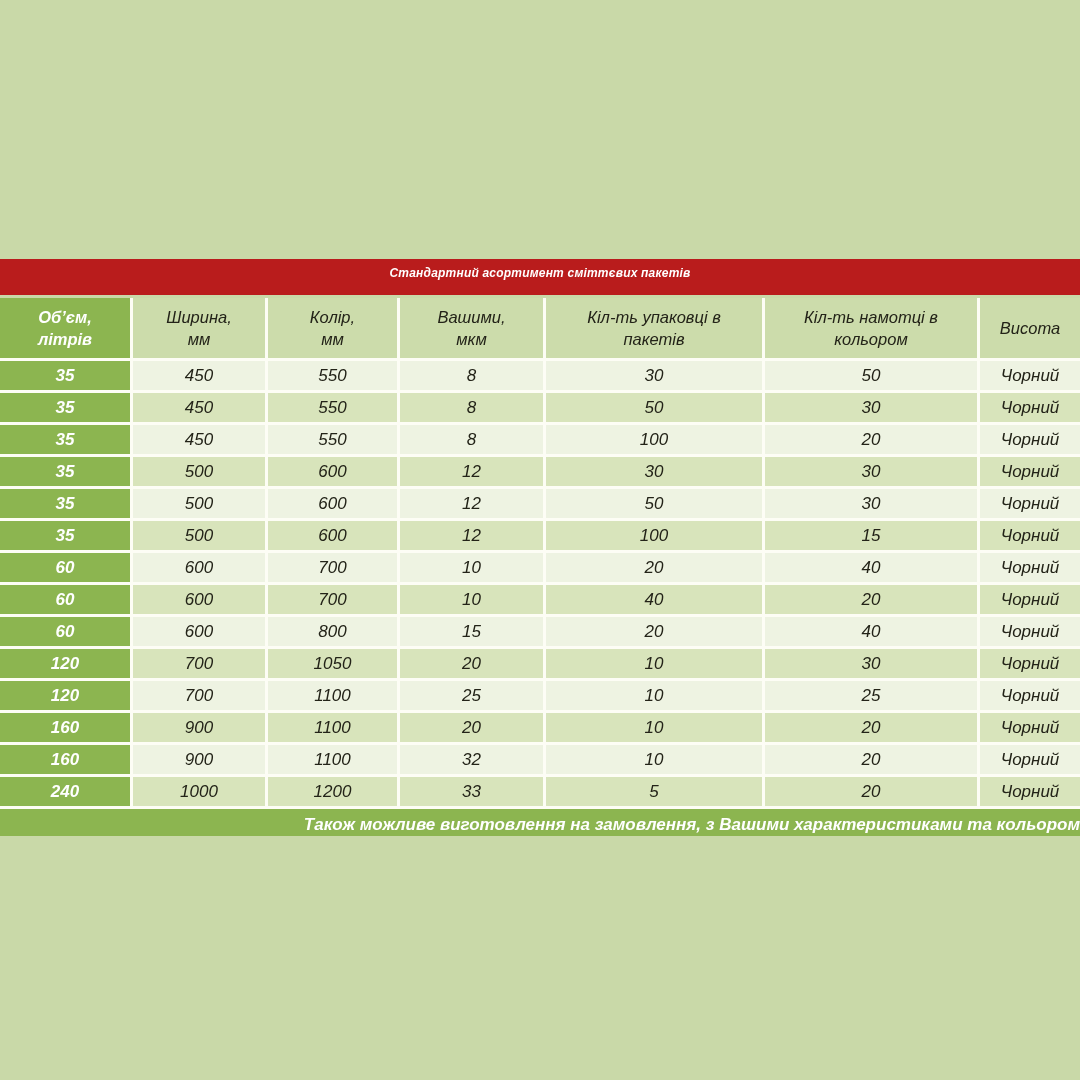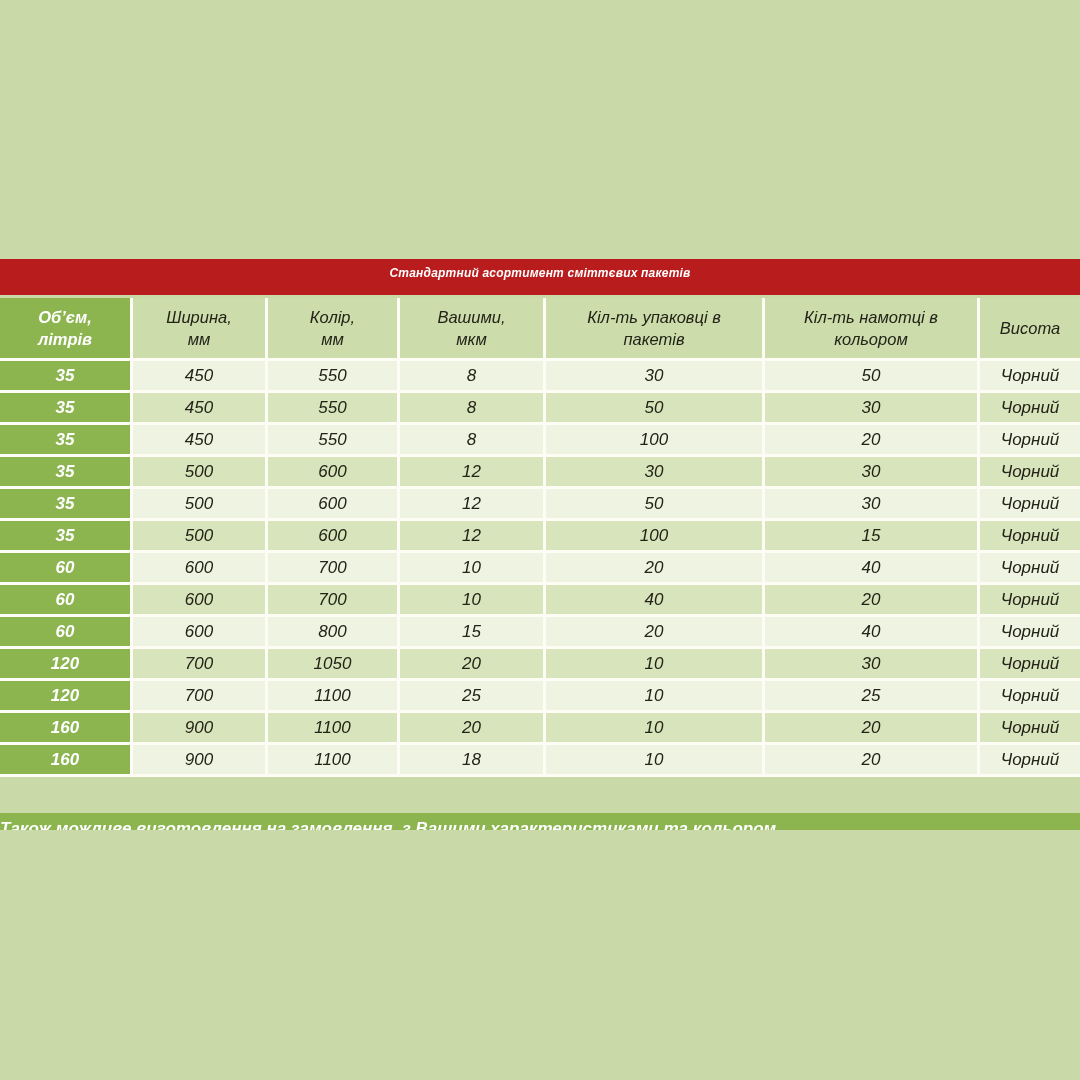--- a/index.html
+++ b/index.html
@@ -100,31 +100,30 @@
 
   tr.data td.vol {
     background: #8cb550;
     color: #ffffff;
     font-weight: bold;
     margin-left: 44px;
   }
 
   
   .footer-bar {
-    height: 17px;
+    height: 27px;
     line-height: 31px;
     background: #8cb550;
     color: #ffffff;
-    text-align: left;
+    text-align: right;
     font-style: italic;
     font-weight: bold;
     font-size: 17px;
     white-space: nowrap;
     overflow: hidden;
-    margin-top: 36px;
   }
 
   
   col.c-vol   { width: 133px; }
   col.c-w     { width: 135px; }
   col.c-h     { width: 132px; }
   col.c-t     { width: 146px; }
   col.c-pb    { width: 219px; }
   col.c-rp    { width: 215px; }
   col.c-color { width: 100px; }
@@ -287,22 +286,31 @@
             <td>1100</td>
             <td>20</td>
             <td>10</td>
             <td>20</td>
             <td>Чорний</td>
           </tr>
           <tr class="data odd">
             <td class="vol">160</td>
             <td>900</td>
             <td>1100</td>
-            <td>18</td>
-            <td>10</td>
+            <td>32</td>
+            <td>10</td>
+            <td>20</td>
+            <td>Чорний</td>
+          </tr>
+          <tr class="data even">
+            <td class="vol">240</td>
+            <td>1000</td>
+            <td>1200</td>
+            <td>33</td>
+            <td>5</td>
             <td>20</td>
             <td>Чорний</td>
           </tr>
         </tbody>
     </table>
 
     <div class="footer-bar">Також можливе виготовлення на замовлення, з Вашими характеристиками та кольором</div>
   </div>
 
 </div>

